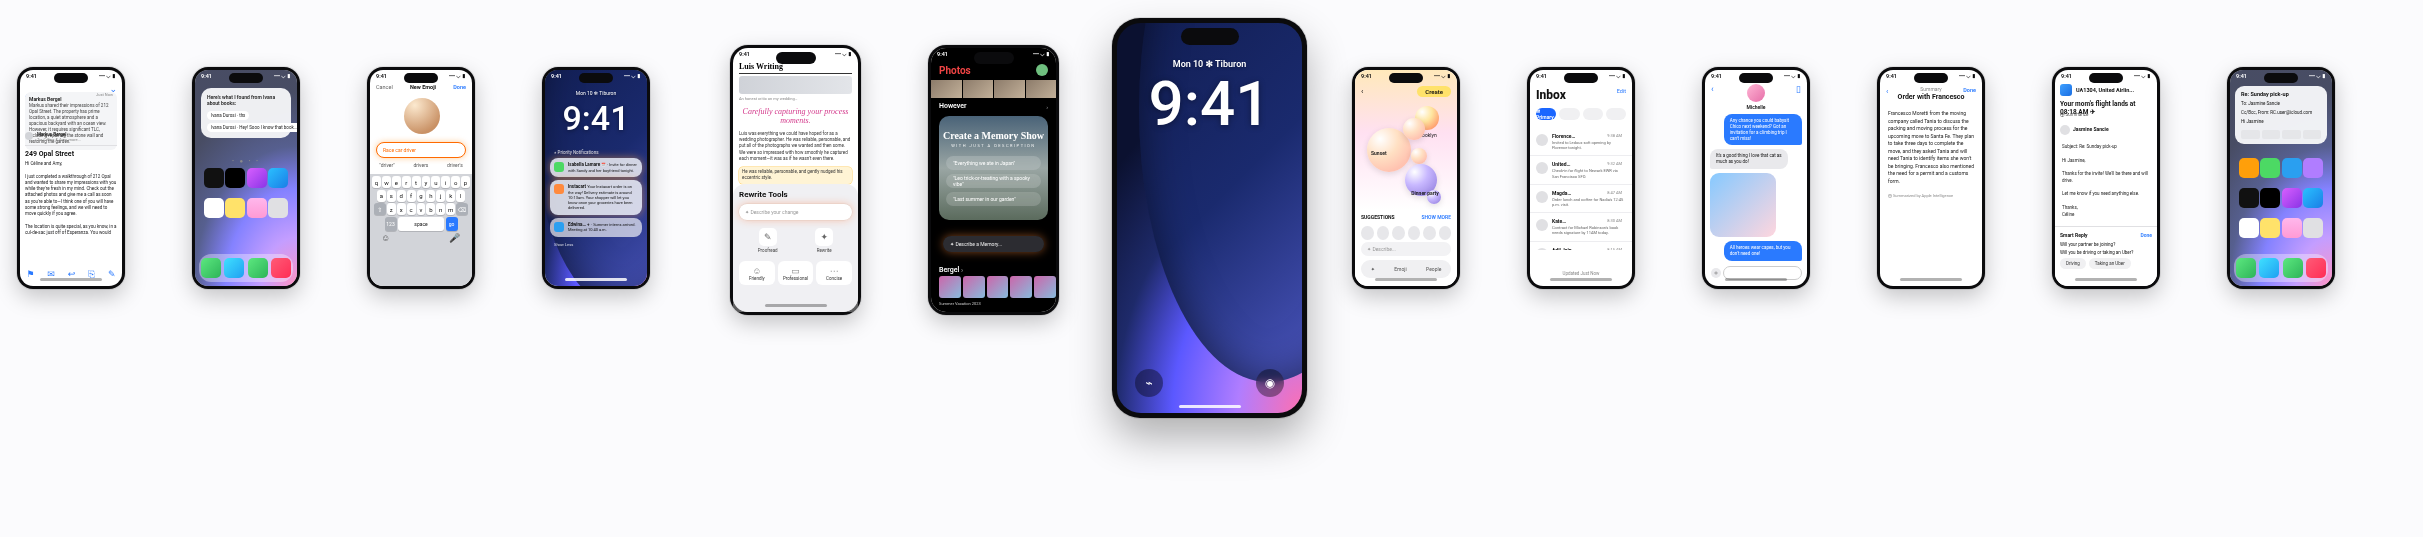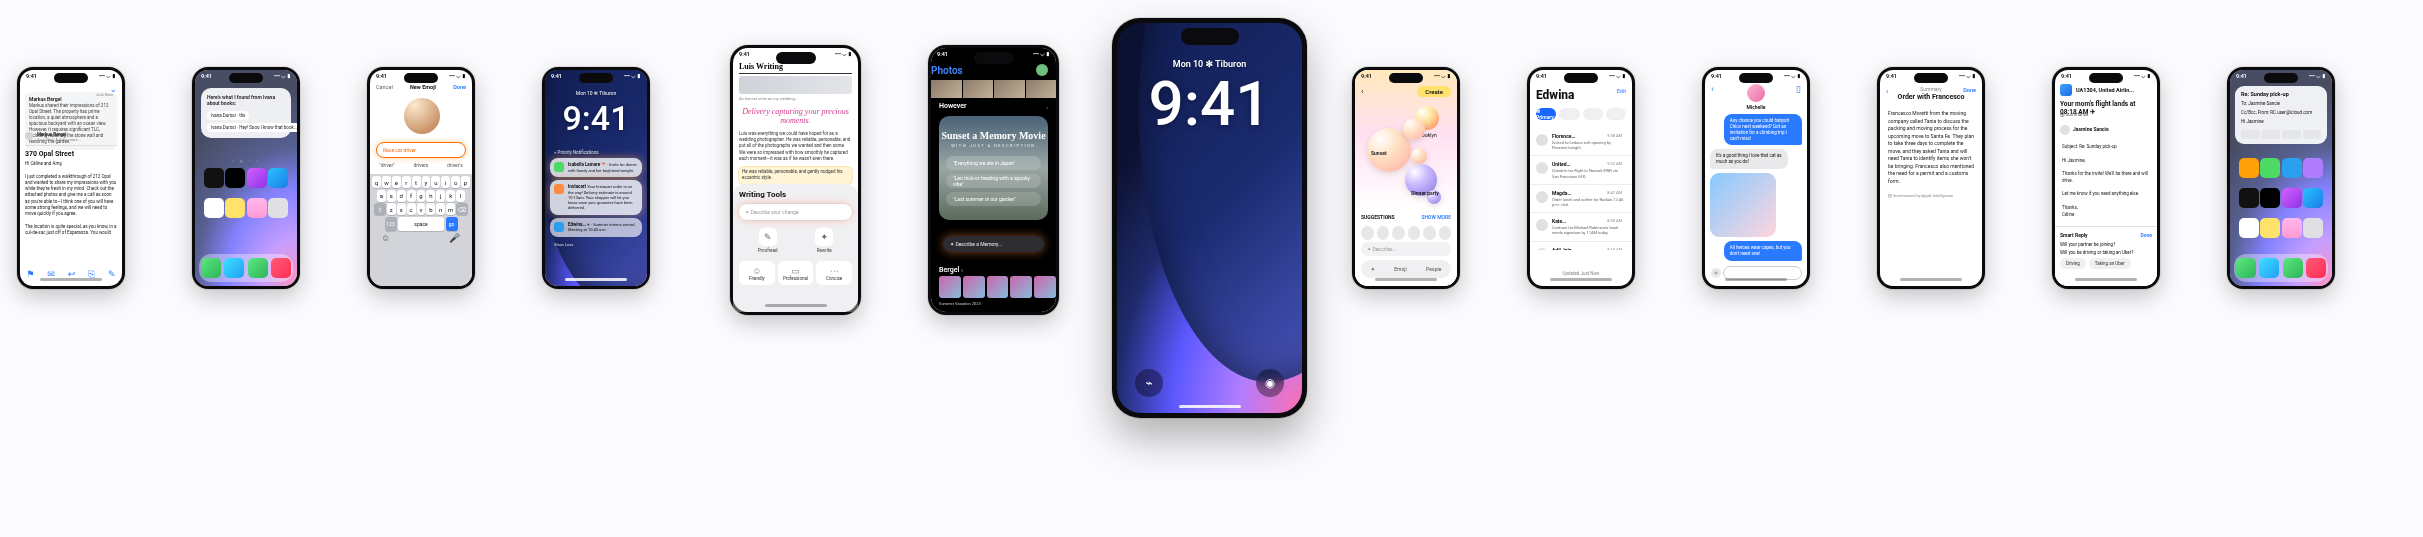--- a/index.html
+++ b/index.html
@@ -118,21 +118,21 @@
   .p5-field{height:16px;border-radius:9px;background:#fff;box-shadow:0 0 8px rgba(255,120,60,.4),0 0 0 0.5px #ddd;display:flex;align-items:center;padding:0 6px;font-size:5px;color:#999;}
   .p5-actions{display:flex;justify-content:space-around;margin-top:8px;}
   .p5-act{display:flex;flex-direction:column;align-items:center;gap:2px;font-size:4.5px;color:#444;}
   .p5-act .ic{width:18px;height:18px;border-radius:5px;background:#fff;display:flex;align-items:center;justify-content:center;font-size:9px;color:#666;}
   .p5-chiprow{display:flex;gap:3px;margin-top:8px;}
   .p5-chip{flex:1;height:24px;border-radius:6px;background:#fff;display:flex;flex-direction:column;align-items:center;justify-content:center;gap:0;font-size:4.5px;color:#333;}
   .p5-chip .cic{font-size:9px;color:#888;}
 
   
   .p7-bg{position:absolute;inset:0;background:#000;}
-  .p7-top{position:absolute;top:16px;left:0;right:8px;display:flex;justify-content:space-between;align-items:center;color:#3b82f6;text-align:right;}
+  .p7-top{position:absolute;top:16px;left:8px;right:8px;display:flex;justify-content:space-between;align-items:center;color:#ef4444;text-align:right;}
   .p7-title{font-size:10px;font-weight:700;}
   .p7-avatar{width:12px;height:12px;border-radius:50%;background:#6fbf7f;}
   .p7-strip{position:absolute;top:32px;left:0;right:0;height:18px;display:flex;gap:1px;}
   .p7-strip span{flex:1;background:linear-gradient(135deg,#8c7b6a,#c2b099);}
   .p7-sec{position:absolute;left:8px;right:8px;color:#fff;font-size:7px;font-weight:600;display:flex;justify-content:space-between;align-items:center;}
   .p7-sec .chev{color:#8a8a8e;font-size:6px;}
   .p7-mem{position:absolute;top:68px;left:8px;right:8px;height:104px;border-radius:10px;background:linear-gradient(180deg,#4a6378 0%,#9aa6a4 50%,#5b6b5d 100%);overflow:hidden;}
   .p7-mem-txt{position:absolute;left:0;right:0;text-align:center;color:#fff;}
   .p7-mem-h{font-family:Georgia,serif;font-weight:700;font-size:10px;margin-top:14px;line-height:1.1;}
   .p7-mem-s{font-size:4px;letter-spacing:1.5px;margin-top:2px;opacity:.9;}
@@ -252,26 +252,26 @@
     <div class="screen">
       <div class="status">
           <span>9:41</span>
           <span class="right-icons">••• ⌵ ▮</span>
         </div>
       <div class="p5-article">
         <div class="p5-name">Luis Writing</div>
         <div class="p5-line"></div>
         <div class="p5-img"></div>
         <div style="font-size:4px;color:#888;margin-top:2px;">An honest critic on my wedding…</div>
-        <div class="p5-h2">Delivery capturing your precious moments.</div>
+        <div class="p5-h2">Carefully capturing your process moments.</div>
         <div class="p5-p">Luis was everything we could have hoped for as a wedding photographer. He was reliable, personable, and put all of the photographs we wanted and then some. We were so impressed with how smoothly he captured each moment—it was as if he wasn't even there.</div>
         <div class="p5-p p5-sel hi">He was reliable, personable, and gently nudged his eccentric style.</div>
       </div>
       <div class="p5-panel">
-        <div class="p5-panel-title">Writing Tools</div>
+        <div class="p5-panel-title">Rewrite Tools</div>
         <div class="p5-field">
             <span>✦ Describe your change</span>
           </div>
         <div class="p5-actions">
           <div class="p5-act">
               <div class="ic">✎</div>
               <span>Proofread</span>
             </div>
           <div class="p5-act">
               <div class="ic">✦</div>
@@ -314,21 +314,21 @@
           <span></span>
           <span></span>
           <span></span>
         </div>
       <div class="p7-sec" style="top:54px;">
           <span>However</span>
           <span class="chev">›</span>
         </div>
       <div class="p7-mem">
         <div class="p7-mem-txt">
-          <div class="p7-mem-h">Sunset a Memory Movie</div>
+          <div class="p7-mem-h">Create a Memory Show</div>
           <div class="p7-mem-s">WITH JUST A DESCRIPTION</div>
         </div>
         <div class="p7-pill" style="bottom:50px;">
             <span>"Everything we ate in Japan"</span>
           </div>
         <div class="p7-pill" style="bottom:32px;">
             <span>"Leo trick-or-treating with a spooky vibe"</span>
           </div>
         <div class="p7-pill" style="bottom:14px;">
             <span>"Last summer in our garden"</span>
@@ -362,21 +362,21 @@
       </div>
       <div class="p1-prev">
         <span class="p1-prev-name">Markus Bergel</span>
         <span class="p1-prev-time">Just Now</span><br>
         <span>Markus shared their impressions of 212 Opal Street. The property has prime location, a quiet atmosphere and a spacious backyard with an ocean view. However, it requires significant TLC, including repairing the stone wall and restoring the garden.</span>
       </div>
       <div class="p1-avatar"></div>
       <div class="p1-from">Markus Bergel</div>
       <div class="p1-sub">To: Céline &amp; Amy, more...</div>
       <div class="p1-divider"></div>
-      <div class="p1-subject">370 Opal Street</div>
+      <div class="p1-subject">249 Opal Street</div>
       <div class="p1-body" style="white-space:pre-line;">Hi Céline and Amy,
 
 I just completed a walkthrough of 212 Opal and wanted to share my impressions with you while they're fresh in my mind. Check out the attached photos and give me a call as soon as you're able to—I think one of you will have some strong feelings, and we will need to move quickly if you agree.
 
 The location is quite special, as you know, in a cul-de-sac just off of Esperanza. You would</div>
       <div class="p1-toolbar">
         <span>⚑</span>
         <span>✉︎</span>
         <span>↩︎</span>
         <span>⎘</span>
@@ -570,21 +570,21 @@
     </div>
     <div class="notch"></div>
   </div>
 
   <div class="phone" style="left:1527px;">
     <div class="screen">
       <div class="status">
           <span>9:41</span>
           <span class="right-icons">••• ⌵ ▮</span>
         </div>
-      <div class="p9-title">Edwina</div>
+      <div class="p9-title">Inbox</div>
       <div class="p9-edit">Edit</div>
       <div class="p9-seg">
         <div class="s on">
             <span>✉︎ Primary</span>
           </div>
         <div class="s"></div>
         <div class="s"></div>
         <div class="s"></div>
       </div>
       <div class="p9-list">

